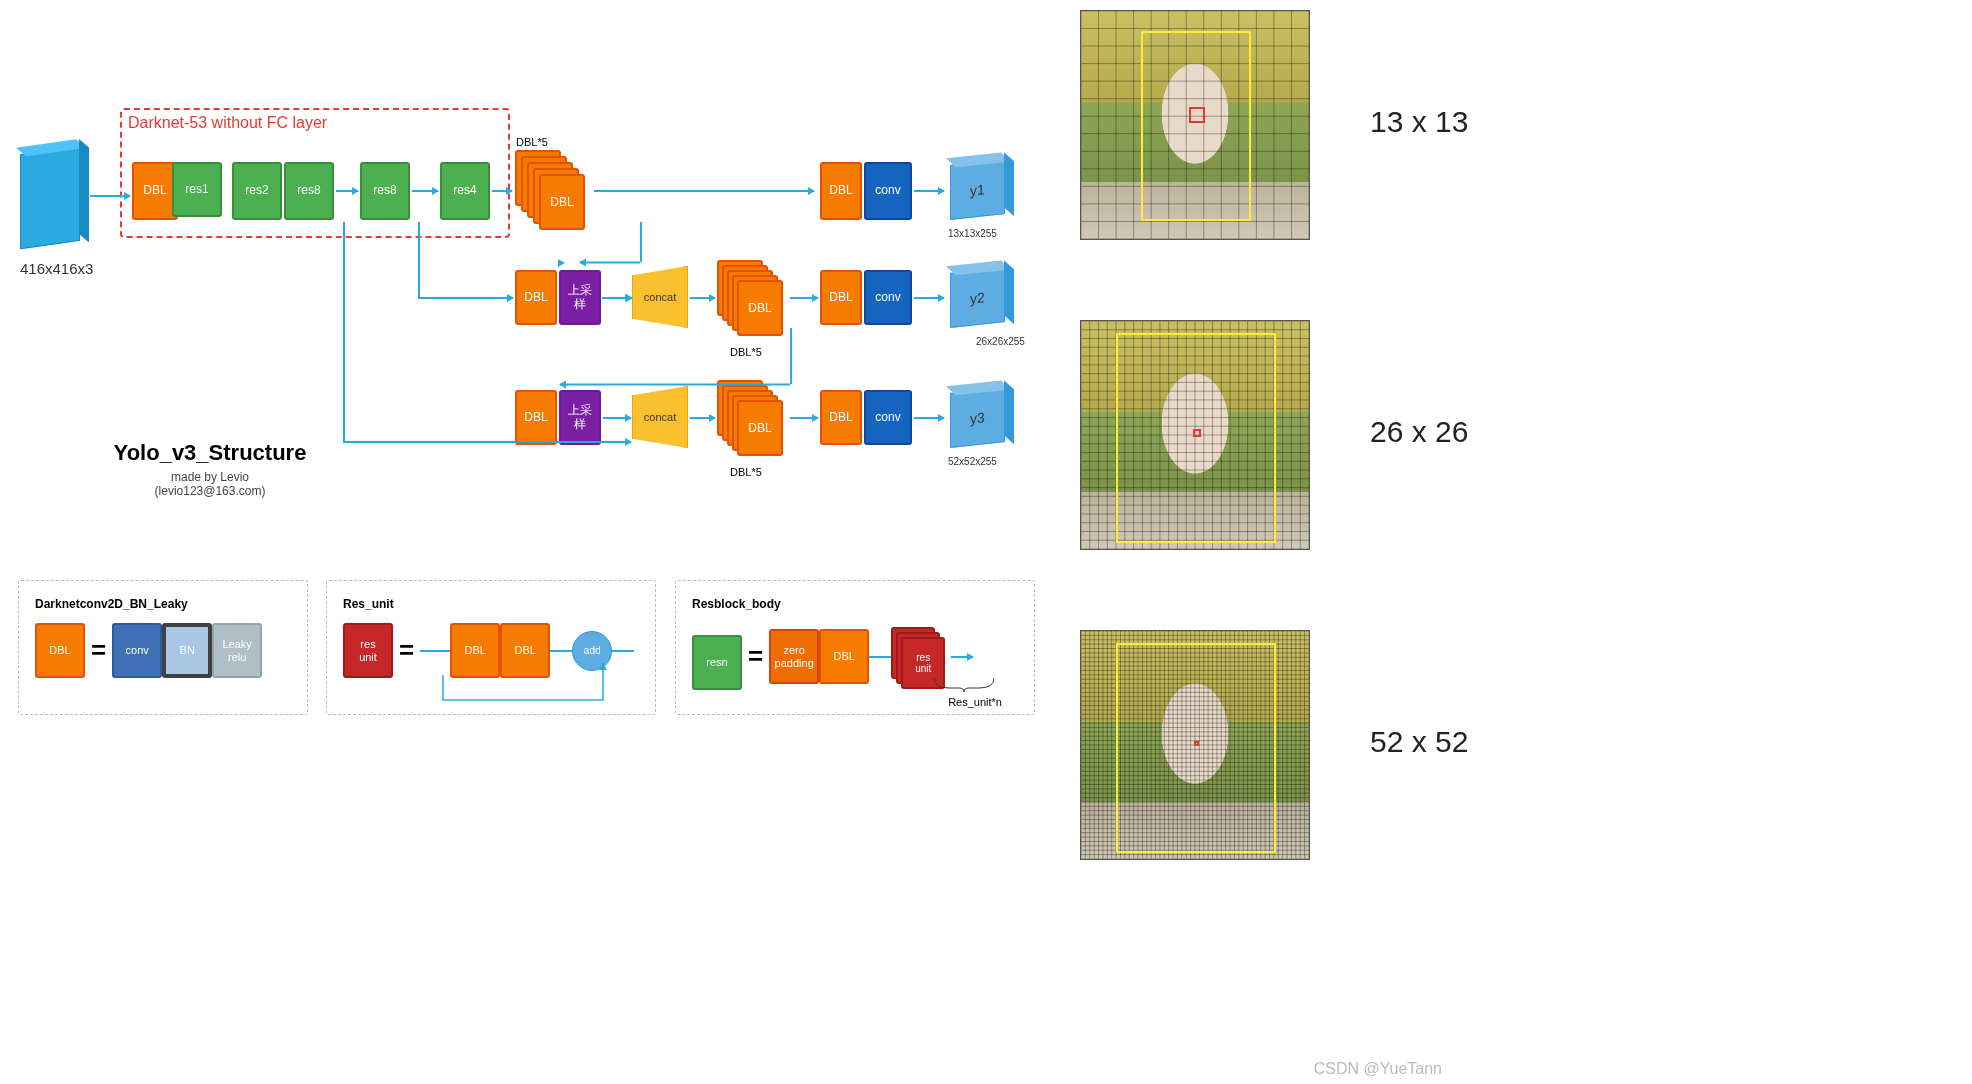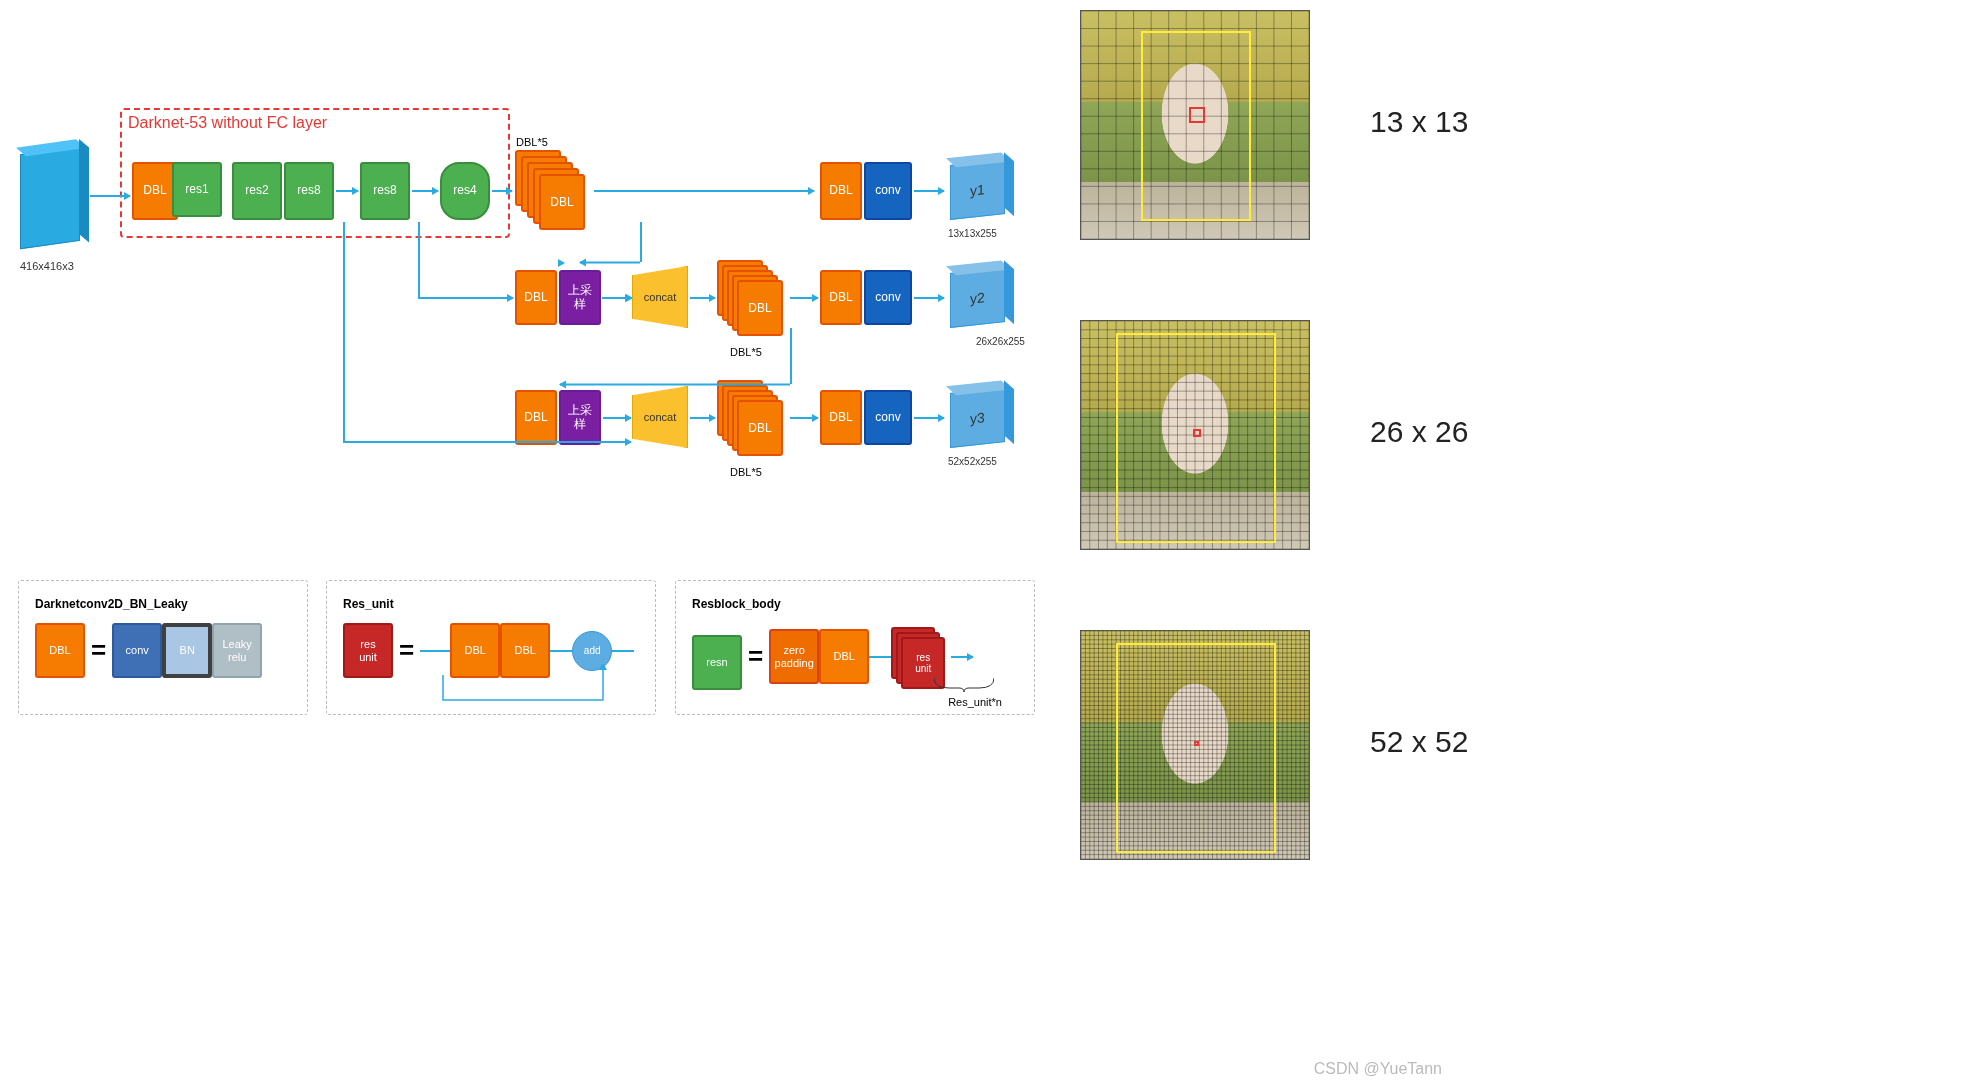--- a/index.html
+++ b/index.html
@@ -21,21 +21,21 @@
   .input-cube::before {
     content: ""; position: absolute;
     left: 0; top: -8px; width: 60px; height: 10px;
     background: #4fc3f7; transform: skewX(45deg);
   }
   .input-cube::after {
     content: ""; position: absolute;
     right: -10px; top: -3px; width: 10px; height: 95px;
     background: #1a8bc0; transform: skewY(45deg);
   }
-  .input-label { position: absolute; left: 0; top: 160px; font-size: 11px; color: #333; }
+  .input-label { position: absolute; left: 0; top: 160px; font-size: 15px; color: #333; }
   .darknet-box {
     position: absolute; left: 100px; top: 8px;
     width: 390px; height: 130px;
     border: 2px dashed #e53935;
     border-radius: 4px;
   }
   .darknet-label {
     position: absolute; left: 108px; top: 14px;
     color: #e53935; font-size: 16px; font-weight: 400;
   }
@@ -134,21 +134,21 @@
   <div class="darknet-label">Darknet-53 without FC layer</div>
 
   <div class="arrow" style="left:70px;top:95px;width:40px;"></div>
 
   <div class="row1">
     <div class="block orange" style="left:112px;top:62px;width:46px;height:58px;">DBL</div>
     <div class="block green" style="left:152px;top:62px;width:50px;height:55px;">res1</div>
     <div class="block green" style="left:212px;top:62px;width:50px;height:58px;">res2</div>
     <div class="block green" style="left:264px;top:62px;width:50px;height:58px;">res8</div>
     <div class="block green" style="left:340px;top:62px;width:50px;height:58px;">res8</div>
-    <div class="block green" style="left:420px;top:62px;width:50px;height:58px;border-radius:19px;">res4</div>
+    <div class="block green" style="left:420px;top:62px;width:50px;height:58px;">res4</div>
   </div>
   <div class="arrow" style="left:316px;top:90px;width:22px;"></div>
   <div class="arrow" style="left:392px;top:90px;width:26px;"></div>
   <div class="arrow" style="left:472px;top:90px;width:20px;"></div>
 
   <div style="position:absolute;left:496px;top:36px;font-size:11px;">DBL*5</div>
   <div class="stack" style="left:495px;top:50px;width:80px;height:80px;">
     <div class="layer" style="left:0;top:0;"></div>
     <div class="layer" style="left:6px;top:6px;"></div>
     <div class="layer" style="left:12px;top:12px;"></div>
@@ -228,20 +228,25 @@
   <div class="arrow" style="left:894px;top:317px;width:30px;"></div>
   <div class="out-cube" style="left:930px;top:290px;">
       <span>y3</span>
     </div>
   <div class="out-label" style="left:928px;top:356px;">52x52x255</div>
 
   <div class="arrow" style="left:560px;top:162px;width:60px;transform:rotate(180deg);"></div>
 
   <div class="arrow" style="left:540px;top:284px;width:230px;transform:rotate(180deg);"></div>
 
+  <div class="title-block">
+    <div class="tmain">Yolo_v3_Structure</div>
+    <div class="tsub">made by Levio</div>
+    <div class="tmail">(levio123@163.com)</div>
+  </div>
 </div>
 
 <div class="legend" style="left:18px;top:580px;width:290px;height:135px;">
   <div class="lg-title">Darknetconv2D_BN_Leaky</div>
   <div style="display:flex;align-items:center;">
     <div class="blk" style="background:#f57c00;border:2px solid #e65100;">DBL</div>
     <span class="eq">=</span>
     <div class="blk" style="background:#3f6fb5;border:2px solid #2c5a9e;">conv</div>
     <div class="blk" style="background:#a9c6e4;border:4px solid #404040;">BN</div>
     <div class="blk" style="background:#b0bec5;border:2px solid #90a4ae;white-space:pre;">Leaky

